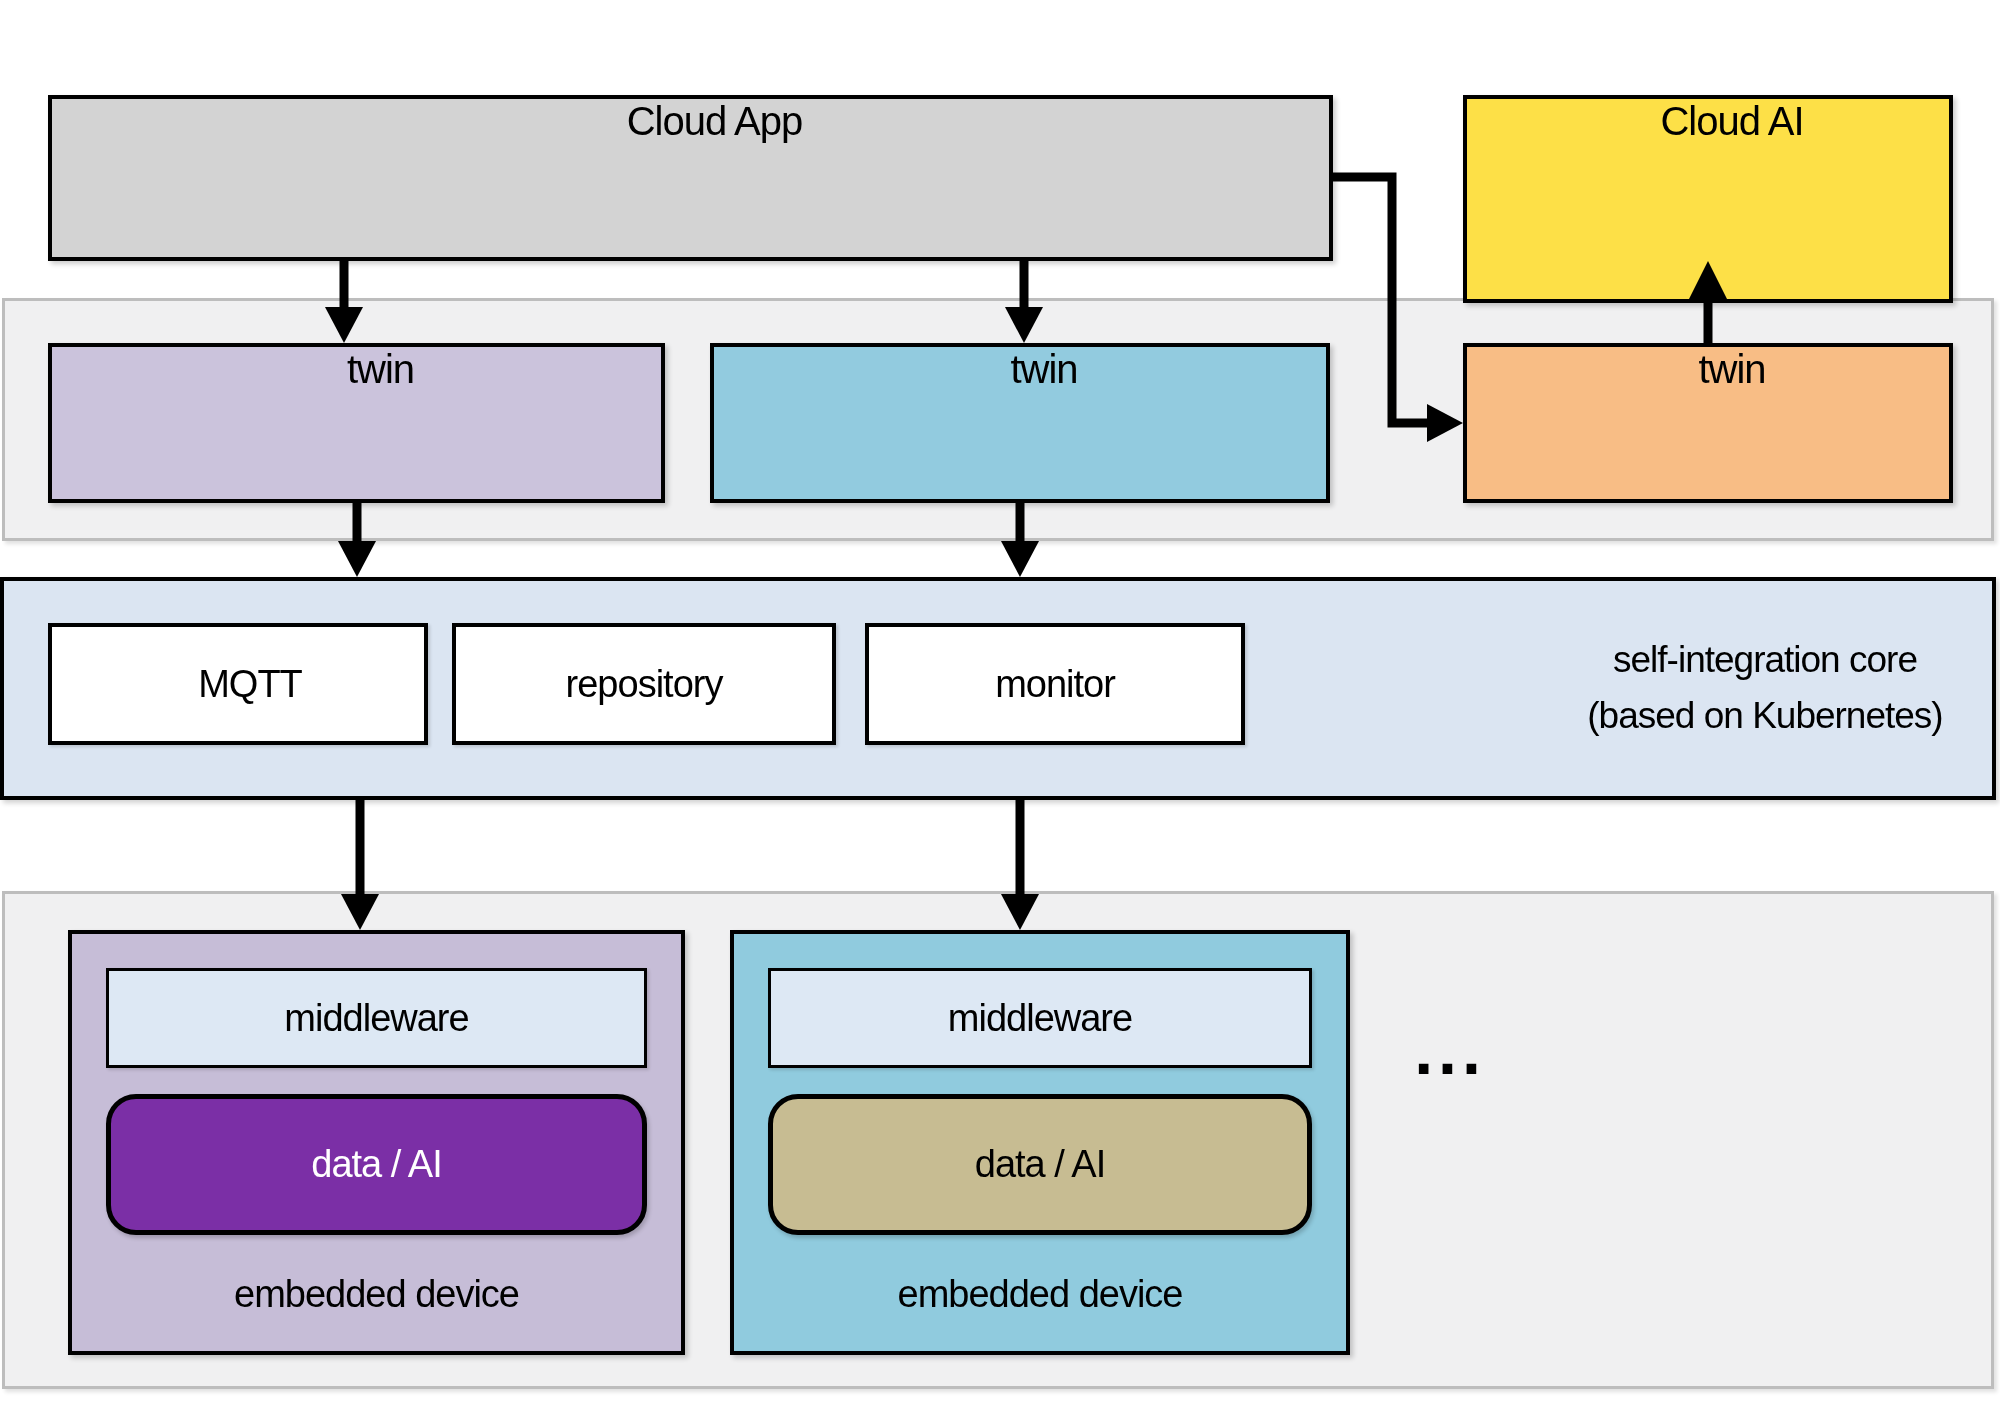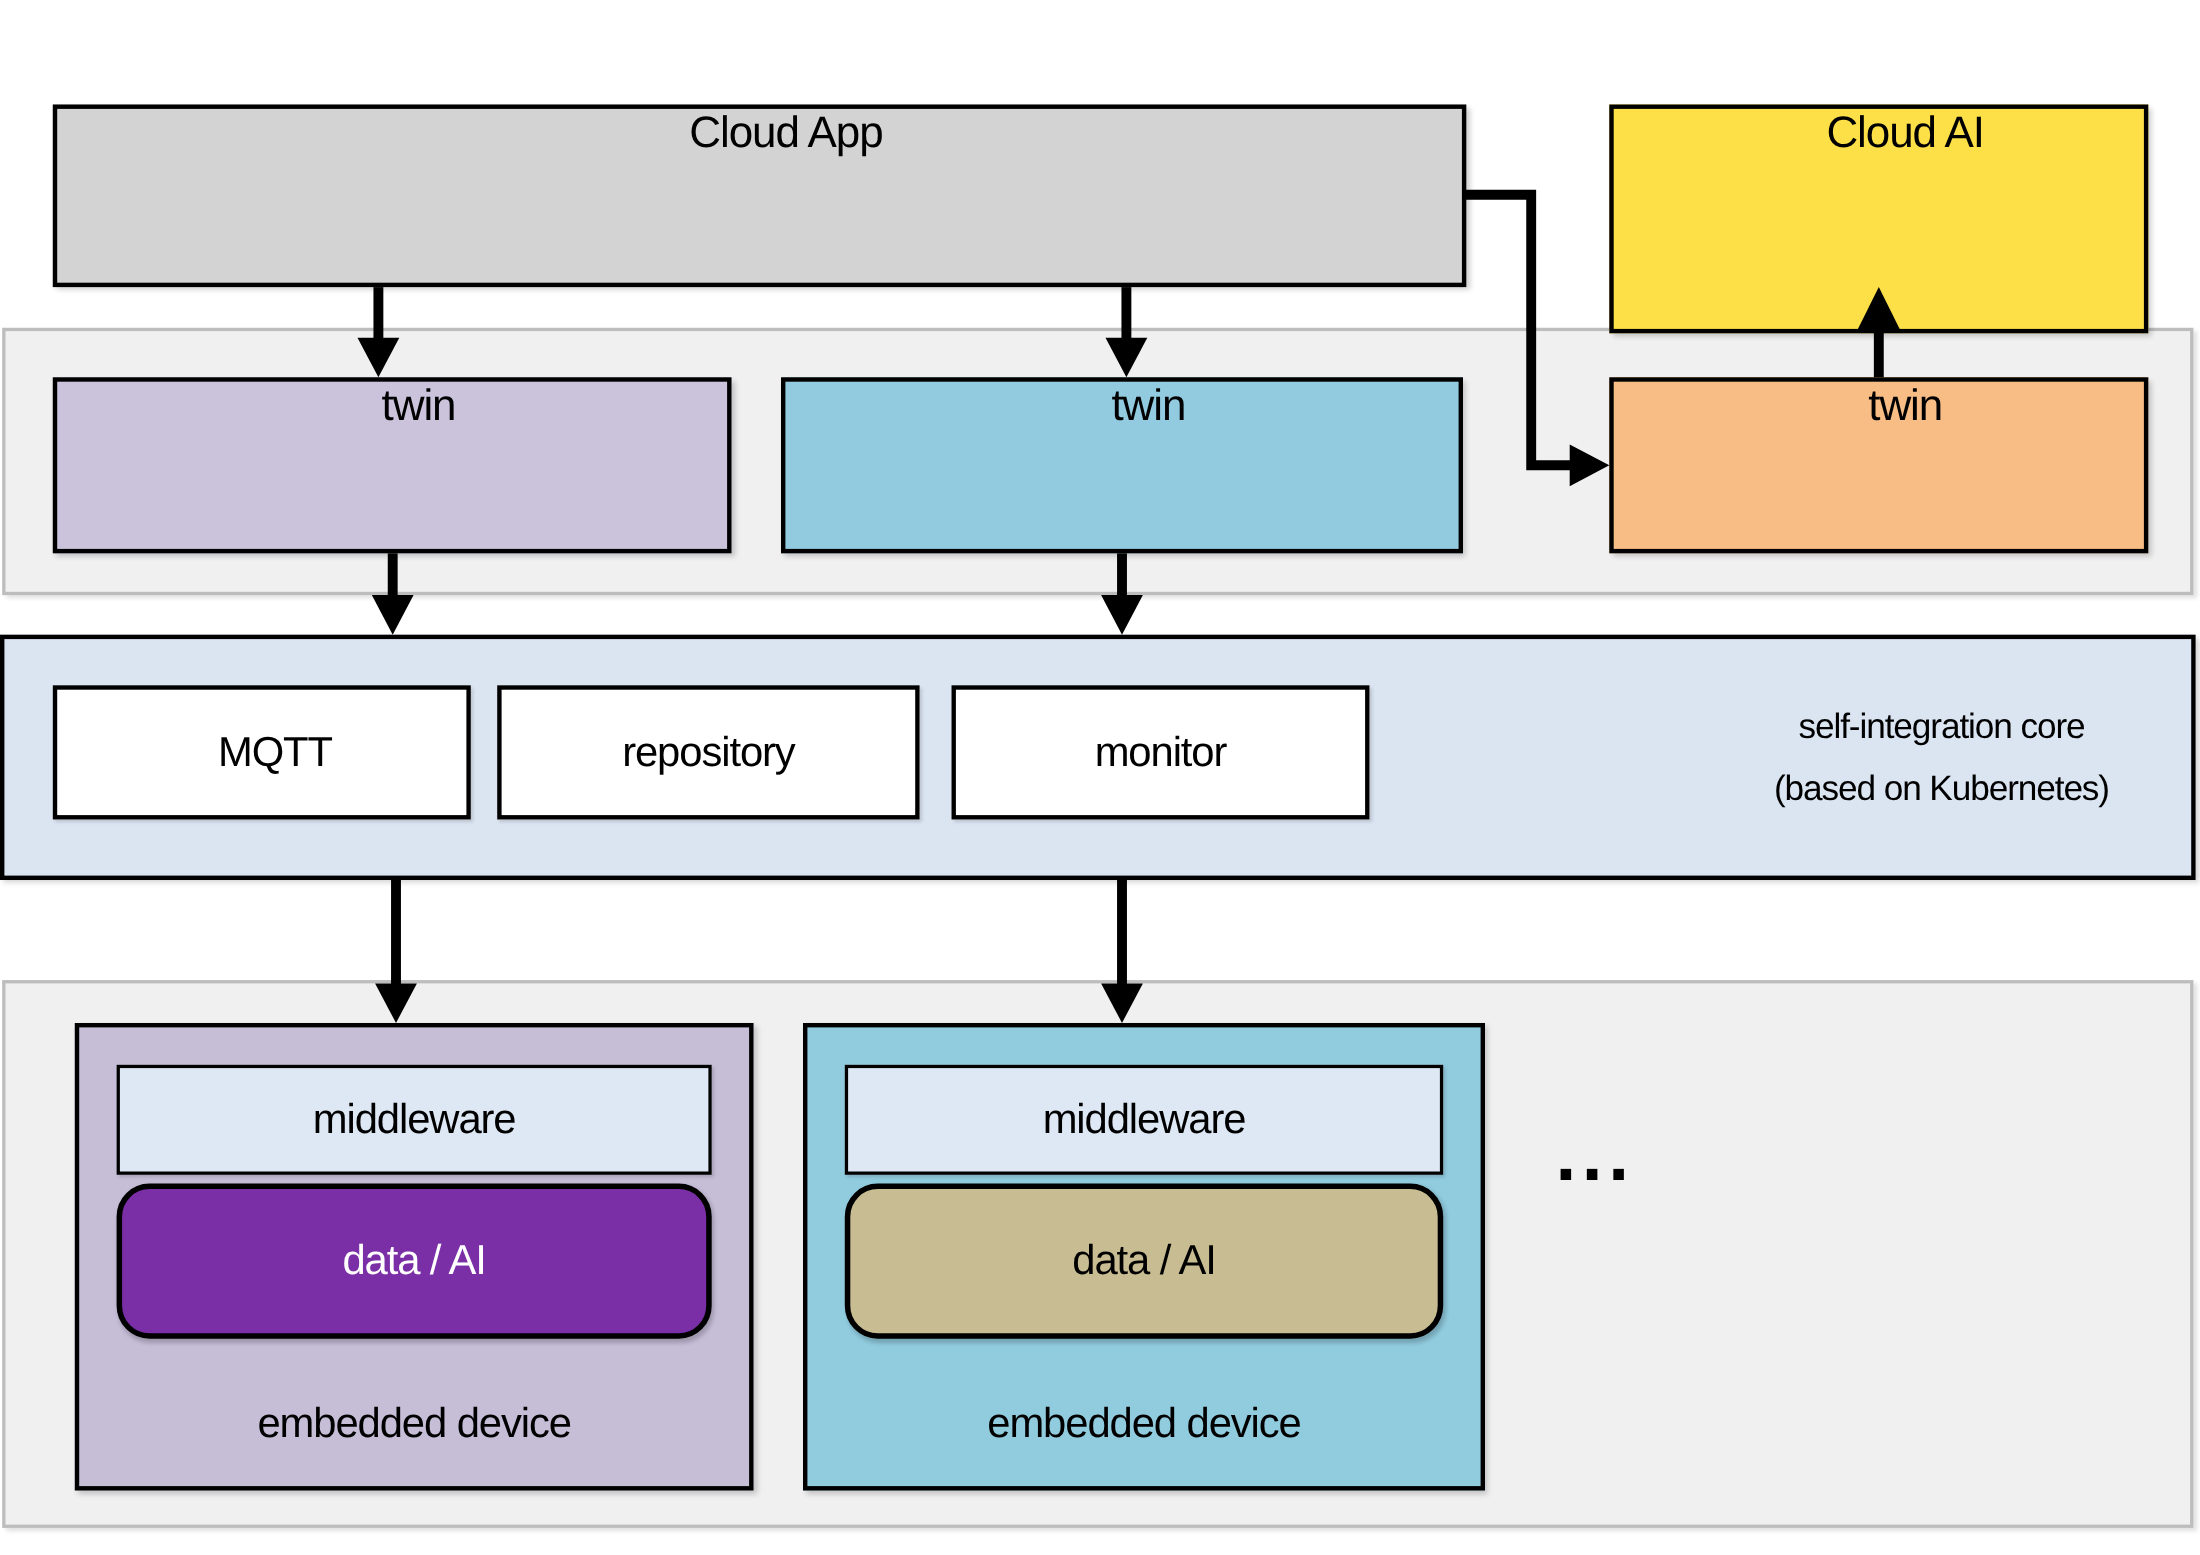--- a/index.html
+++ b/index.html
@@ -63,21 +63,21 @@
     box-shadow: 2px 2px 3px rgba(0,0,0,0.15);
   }
   #svc-mqtt       { left: 48px;  top: 623px; width: 380px; height: 122px; padding-left: 24px; }
   #svc-repository { left: 452px; top: 623px; width: 384px; height: 122px; }
   #svc-monitor    { left: 865px; top: 623px; width: 380px; height: 122px; align-items: center; }
 
   .core-label {
     position: absolute;
     left: 1540px; top: 632px; width: 450px;
     text-align: center;
-    font-size: 32px;
+    font-size: 37px;
     line-height: 56px;
     letter-spacing: -1px;
   }
 
   
   .device {
     position: absolute;
     border: 4px solid #000;
     box-shadow: 3px 3px 5px rgba(0,0,0,0.2);
     margin-left: 20px;
@@ -90,21 +90,21 @@
     left: 34px; top: 34px; right: 34px; height: 100px;
     background: #dde8f4;
     border: 3px solid #000;
     display: flex; align-items: center; justify-content: center;
     font-size: 38px;
     letter-spacing: -1px;
     box-shadow: 2px 2px 3px rgba(0,0,0,0.15);
   }
   .dataai {
     position: absolute;
-    left: 34px; top: 142px; right: 34px; height: 141px;
+    left: 34px; top: 160px; right: 34px; height: 141px;
     border: 5px solid #000;
     border-radius: 30px;
     display: flex; align-items: center; justify-content: center;
     font-size: 38px;
     letter-spacing: -1px;
     box-shadow: 2px 3px 4px rgba(0,0,0,0.2);
   }
   #device-left  .dataai { background: #7b2fa6; color: #ffffff; }
   #device-right .dataai { background: #c7bc92; color: #000000; }
 

